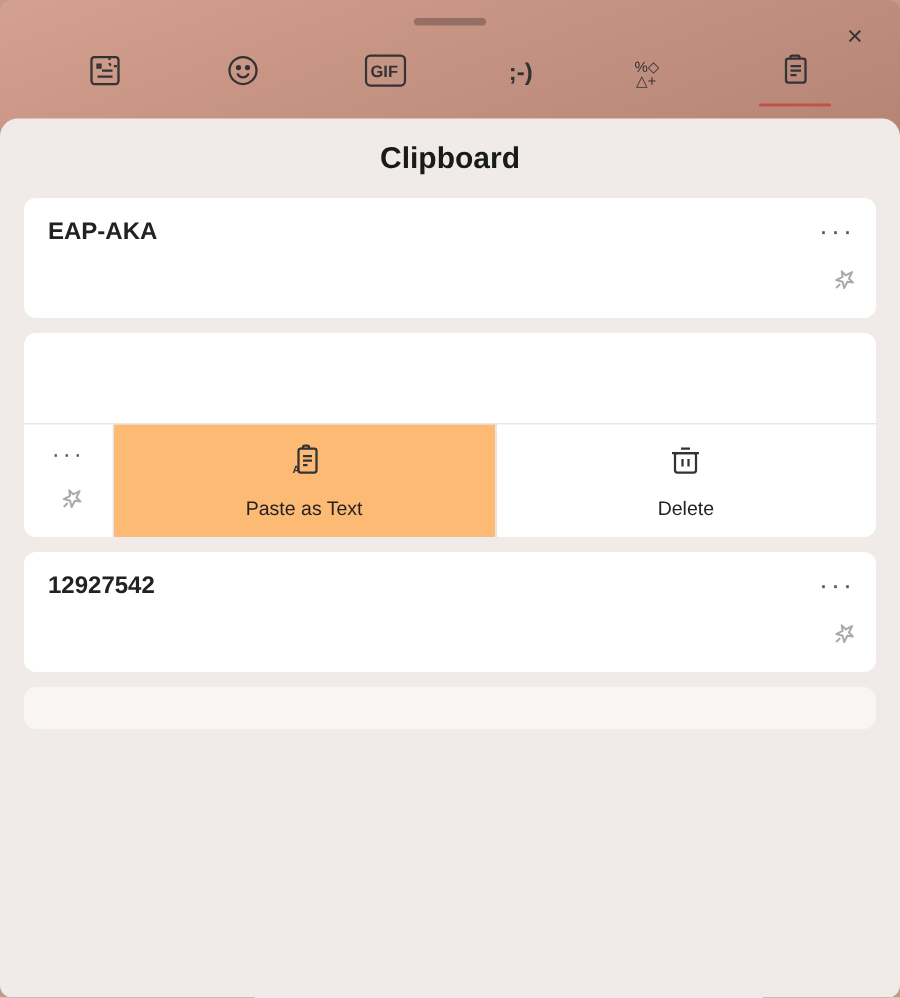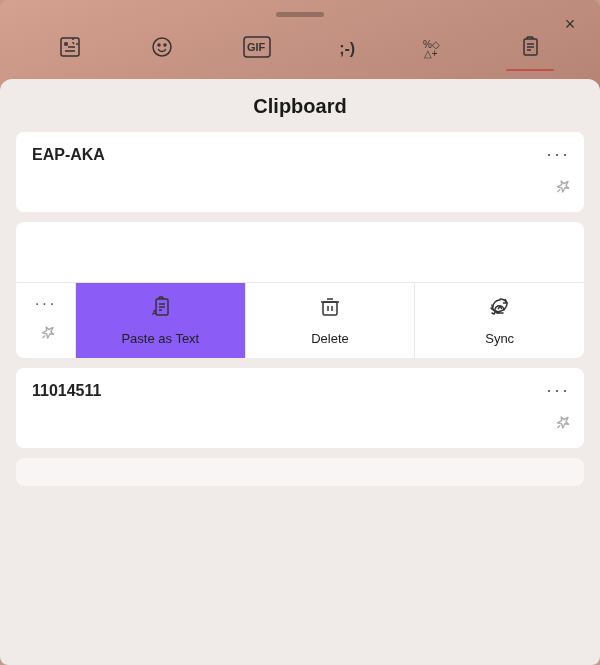--- a/index.html
+++ b/index.html
@@ -224,21 +224,21 @@
       gap: 6px;
       font-size: 13px;
       color: #222;
     }
 
     .action-btn:last-child {
       border-right: none;
     }
 
     .action-btn.active {
-      background: #8b5cf6;
+      background: #fdba74;
       justify-content: flex-end;
     }
 
     .action-icon {
       font-size: 22px;
     }
 
     
     .icon-paste svg,
     .icon-delete svg,
@@ -368,44 +368,27 @@
             <span class="action-icon icon-delete">
               <svg width="24" height="24" viewBox="0 0 24 24" fill="none" stroke="#333" stroke-width="1.5">
                 <rect x="5" y="7" width="14" height="13" rx="1.5"></rect>
                 <line x1="3" y1="7" x2="21" y2="7"></line>
                 <path d="M9 4h6M10 11v5M14 11v5"></path>
               </svg>
             </span>
             <span>Delete</span>
           </button>
 
-          <button class="action-btn">
-            <span class="action-icon icon-sync">
-              <svg width="24" height="24" viewBox="0 0 24 24" fill="none" stroke="#333" stroke-width="1.5">
-                <path d="M12 4a8 8 0 017 4" stroke-linecap="round"></path>
-                <path d="M5 12a7 7 0 017-7" stroke-linecap="round"></path>
-                <polyline points="17,4 19,8 15,8"></polyline>
-                <path d="M4 10c0 4 3 7.5 7 8" stroke-linecap="round"></path>
-                <circle cx="12" cy="12" r="0" fill="none"></circle>
-                <path d="M8 16l-2 3-2-1" stroke-linecap="round"></path>
-                <path d="M3 13a9 9 0 0016-4" stroke-linecap="round" stroke-dasharray="2 1"></path>
-
-                <path d="M9 18h6M7 14.5A4 4 0 0112 11a4 4 0 014 4" stroke-linecap="round"></path>
-                <polyline points="10,14 12,11 14,14" fill="none"></polyline>
-              </svg>
-            </span>
-            <span>Sync</span>
-          </button>
 
         </div>
       </div>
     </div>
 
     <div class="clipboard-card">
-      <span class="card-text">11014511</span>
+      <span class="card-text">12927542</span>
       <span class="card-dots">···</span>
       <span class="card-pin">
         <svg width="18" height="18" viewBox="0 0 24 24" fill="none" stroke="#aaa" stroke-width="1.8">
           <path d="M12 2l2 6h5l-4 3 2 6-5-3-5 3 2-6-4-3h5z" stroke-linejoin="round"></path>
           <line x1="12" y1="17" x2="12" y2="22"></line>
         </svg>
       </span>
     </div>
 
     <div class="clipboard-card" style="min-height:20px;opacity:0.5;">

